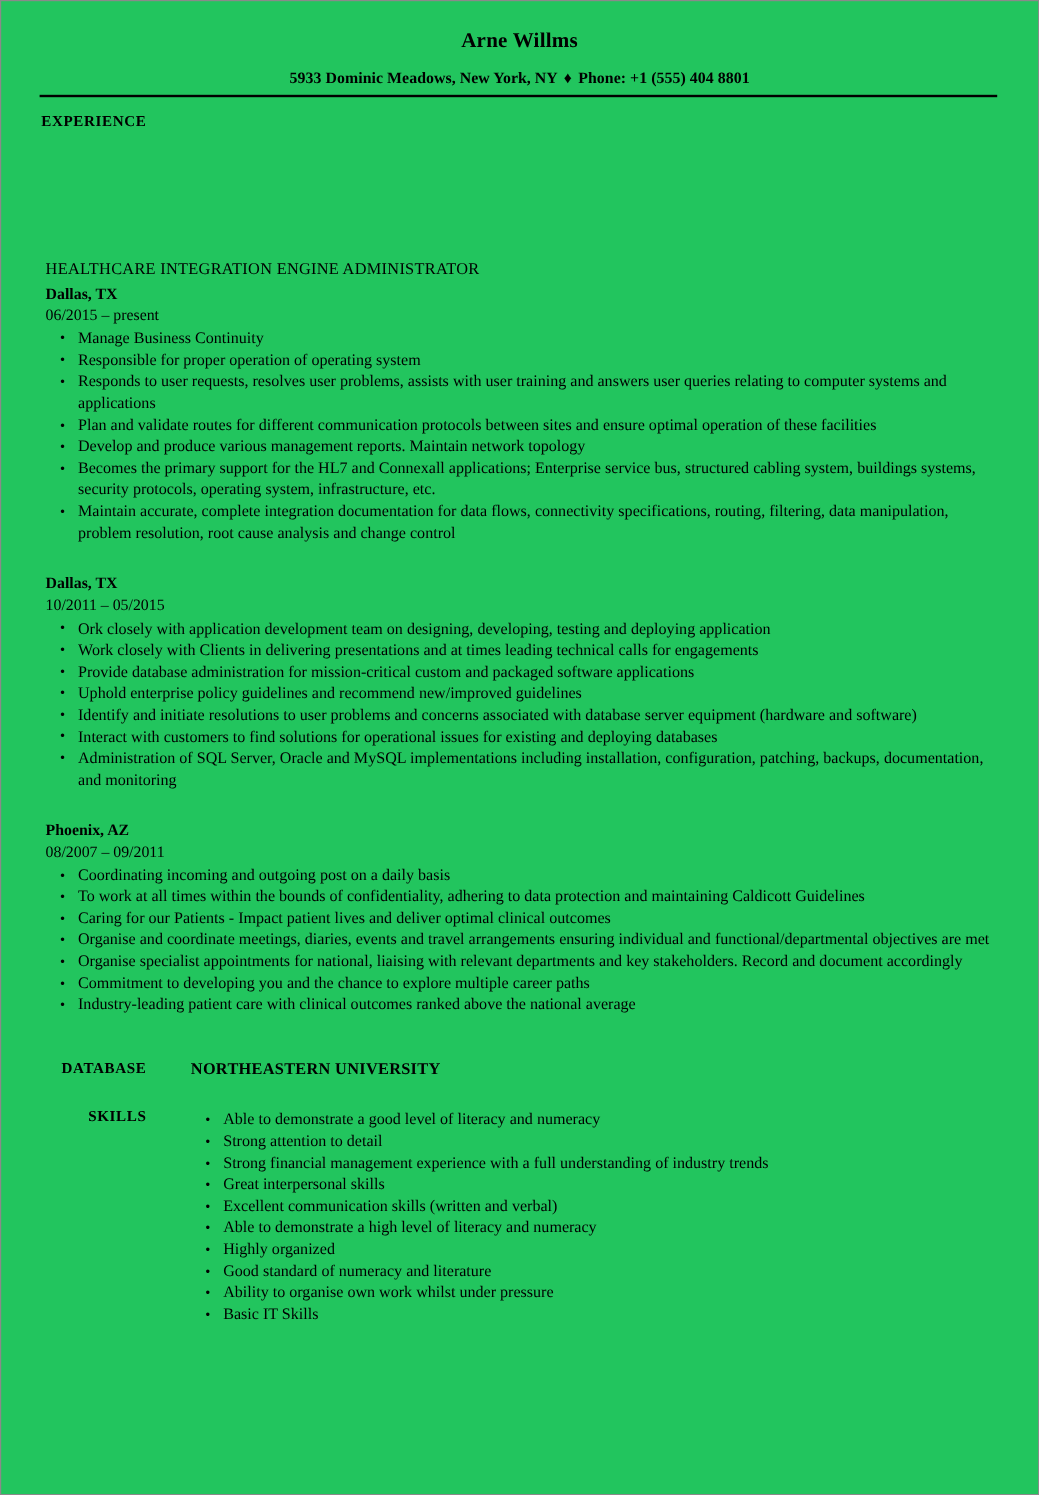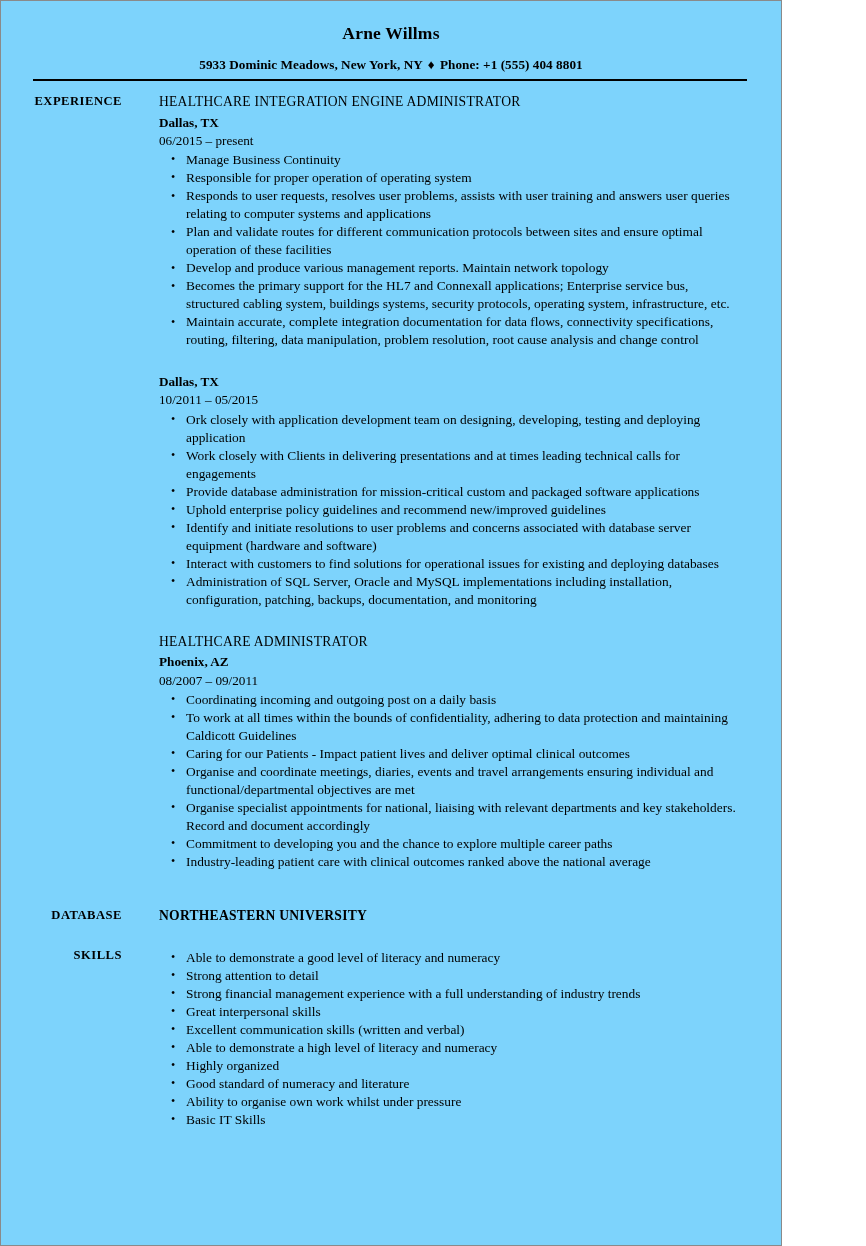--- a/index.html
+++ b/index.html
@@ -11,24 +11,24 @@
     width: 866px;
     height: 1246px;
     font-family: "Liberation Serif", "DejaVu Serif", serif;
     color: #000000;
     overflow: hidden;
   }
 
   .page {
     position: relative;
     box-sizing: border-box;
-    width: 782px;
+    width: 866px;
     height: 1246px;
     border: 1px solid #8a8a8a;
-    background: #7dd3fc;
+    background: #22c55e;
     padding: 0;
   }
 
   
   .header {
     text-align: center;
     padding-top: 23px;
   }
   .cand-name {
     font-size: 17.5px;
@@ -66,21 +66,21 @@
     font-weight: bold;
     letter-spacing: 0.5px;
     padding-top: 1px;
   }
   .section-body {
     flex: 1 1 auto;
     padding-left: 37px;
     padding-right: 36px;
   }
 
-  #experience-section { margin-top: 12px; }
+  #experience-section { margin-top: 12px; flex-direction: column; }
   #education-section  { margin-top: 36px; }
   #skills-section     { margin-top: 22px; }
 
   
   .job { margin-bottom: 0; }
   .job + .job { margin-top: 24px; }
 
   .job-title {
     font-size: 13.6px;
     font-weight: normal;
@@ -180,21 +180,20 @@
           <li>Work closely with Clients in delivering presentations and at times leading technical calls for engagements</li>
           <li>Provide database administration for mission-critical custom and packaged software applications</li>
           <li>Uphold enterprise policy guidelines and recommend new/improved guidelines</li>
           <li>Identify and initiate resolutions to user problems and concerns associated with database server equipment (hardware and software)</li>
           <li>Interact with customers to find solutions for operational issues for existing and deploying databases</li>
           <li>Administration of SQL Server, Oracle and MySQL implementations including installation, configuration, patching, backups, documentation, and monitoring</li>
         </ul>
       </div>
 
       <div class="job">
-        <div class="job-title">HEALTHCARE ADMINISTRATOR</div>
         <div class="job-location">Phoenix, AZ</div>
         <div class="job-dates">08/2007 – 09/2011</div>
         <ul class="bullets">
           <li>Coordinating incoming and outgoing post on a daily basis</li>
           <li>To work at all times within the bounds of confidentiality, adhering to data protection and maintaining Caldicott Guidelines</li>
           <li>Caring for our Patients - Impact patient lives and deliver optimal clinical outcomes</li>
           <li>Organise and coordinate meetings, diaries, events and travel arrangements ensuring individual and functional/departmental objectives are met</li>
           <li>Organise specialist appointments for national, liaising with relevant departments and key stakeholders. Record and document accordingly</li>
           <li>Commitment to developing you and the chance to explore multiple career paths</li>
           <li>Industry-leading patient care with clinical outcomes ranked above the national average</li>

